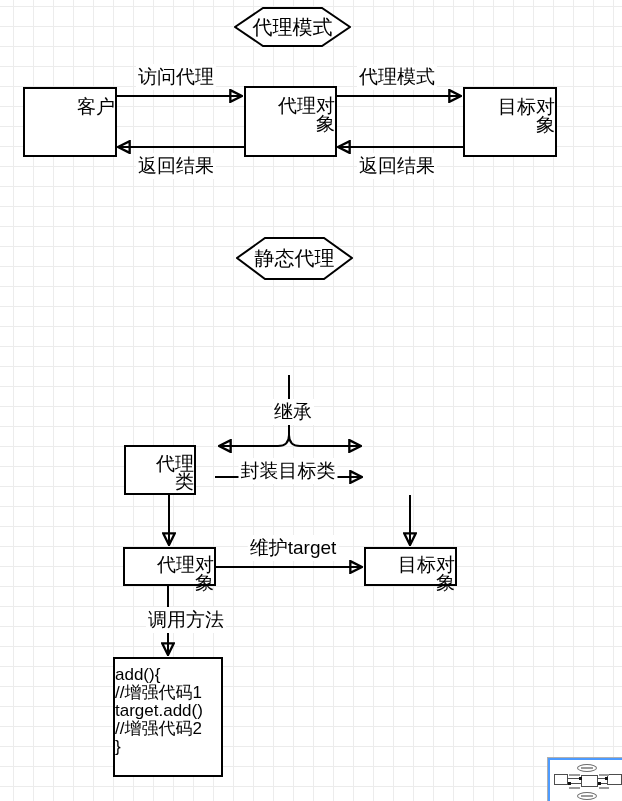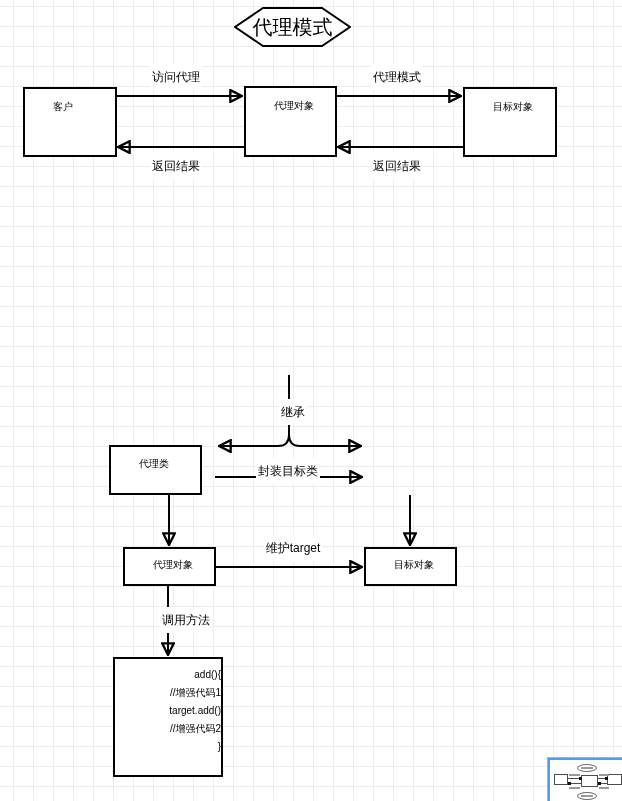--- a/index.html
+++ b/index.html
@@ -24,22 +24,22 @@
     position: absolute;
     left: 0; top: 0;
     width: 622px; height: 801px;
   }
   #edges path { stroke: #000000; stroke-width: 2; fill: none; }
   .node {
     position: absolute;
     box-sizing: border-box;
     background: #ffffff;
     border: 2px solid #000000;
-    text-align: left;
-    font-size: 10px;
+    text-align: right;
+    font-size: 19px;
     line-height: 18px;
     padding-top: 9px;
     padding-left: 28px;
   }
   .node .lbl { display: inline-block; }
   .hex {
     position: absolute;
   }
   .hex svg { position: absolute; left: 0; top: 0; }
   .hex .lbl {
@@ -48,32 +48,32 @@
     display: flex;
     align-items: center;
     justify-content: center;
     font-size: 20px;
     text-align: right;
   }
   .edge-label {
     position: absolute;
     transform: translate(-50%, -50%);
     background: #ffffff;
-    font-size: 12px;
+    font-size: 19px;
     line-height: 18px;
     padding: 4px 2px;
     white-space: nowrap;
   }
   .code-box {
     position: absolute;
     box-sizing: border-box;
     background: #ffffff;
     border: 2px solid #000000;
-    text-align: right;
-    font-size: 10px;
+    text-align: left;
+    font-size: 17px;
     line-height: 18px;
     padding-top: 7px;
   }
   
   #minimap {
     position: absolute;
     left: 548px;
     top: 758px;
     width: 80px;
     height: 50px;
@@ -151,22 +151,28 @@
   </div>
   <div class="node" style="left:463px;top:87px;width:94px;height:70px">
     <span class="lbl">目标对象</span>
   </div>
 
   <span class="edge-label" style="left:176px;top:77px">访问代理</span>
   <span class="edge-label" style="left:397px;top:77px">代理模式</span>
   <span class="edge-label" style="left:176px;top:166px">返回结果</span>
   <span class="edge-label" style="left:397px;top:166px">返回结果</span>
 
-
-  <div class="node" style="left:109px;top:445px;width:93px;height:50px;padding-top:8px">
+  <div class="hex" style="left:236px;top:237px;width:117px;height:43px">
+    <svg width="117" height="43" viewBox="0 0 117 43">
+      <polygon points="29,1 88,1 116,21 88,42 29,42 1,21" fill="#ffffff" stroke="#000000" stroke-width="2"></polygon>
+    </svg>
+    <span class="lbl">静态代理</span>
+  </div>
+
+  <div class="node" style="left:124px;top:445px;width:72px;height:50px;padding-top:8px">
     <span class="lbl">代理类</span>
   </div>
   <div class="node" style="left:123px;top:547px;width:93px;height:39px;padding-top:7px">
     <span class="lbl">代理对象</span>
   </div>
   <div class="node" style="left:364px;top:547px;width:93px;height:39px;padding-top:7px">
     <span class="lbl">目标对象</span>
   </div>
 
   <div class="code-box" style="left:113px;top:657px;width:110px;height:120px">

